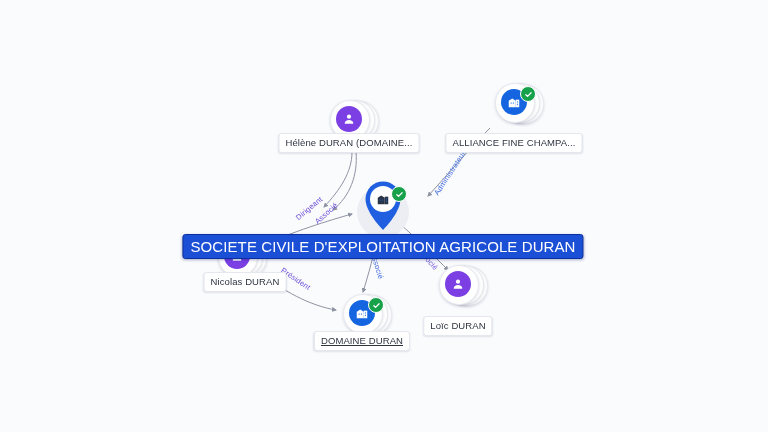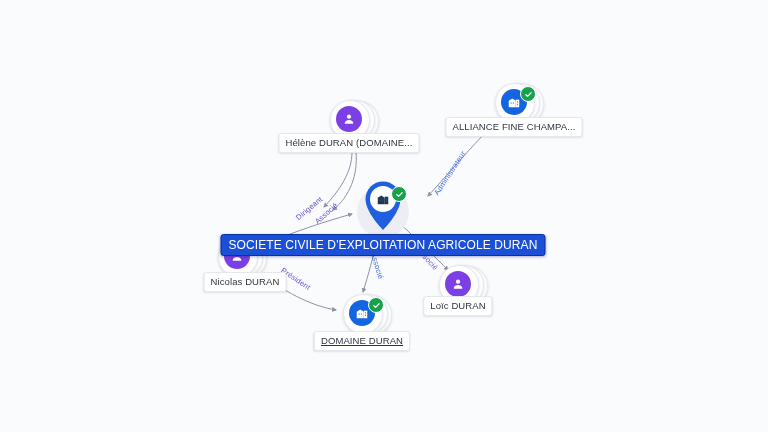--- a/index.html
+++ b/index.html
@@ -116,21 +116,21 @@
     font-size: 9.5px;
     line-height: 1;
     padding: 4px 6px;
     white-space: nowrap;
     letter-spacing: 0.1px;
   }
   .node-label.selected {
     background: #1a4fd6;
     border: 1px solid #0b2f9c;
     color: #ffffff;
-    font-size: 12px;
+    font-size: 15px;
     padding: 4px 7px;
     box-shadow: 0 1px 3px rgba(10,30,100,0.35);
     z-index: 40;
   }
 
   
   .edge-label {
     position: absolute;
     font-size: 7.5px;
     letter-spacing: 0.2px;
@@ -274,19 +274,19 @@
             <circle cx="12" cy="8" r="3.6" fill="#ffffff"></circle>
             <path d="M4.6 20c0-4 3.3-6.2 7.4-6.2S19.4 16 19.4 20z" fill="#ffffff"></path>
           </svg>
         </div>
       </div>
     </div>
 
   <div id="node-labels">
       <div class="node-label selected" style="left: 383px; top: 234px;">SOCIETE CIVILE D'EXPLOITATION AGRICOLE DURAN</div>
       <div class="node-label" style="left: 349px; top: 133px;">Hélène DURAN (DOMAINE...</div>
-      <div class="node-label" style="left: 514px; top: 117px;">ALLIANCE FINE CHAMPA...</div>
+      <div class="node-label" style="left: 514px; top: 133px;">ALLIANCE FINE CHAMPA...</div>
       <div class="node-label" style="left: 237px; top: 272px; margin-left: 8px;">Nicolas DURAN</div>
       <div class="node-label" style="left: 362px; top: 331px; text-decoration: underline;">DOMAINE DURAN</div>
-      <div class="node-label" style="left: 458px; top: 296px;">Loïc DURAN</div>
+      <div class="node-label" style="left: 458px; top: 316px;">Loïc DURAN</div>
     </div>
 
 </div>
 
 </body></html>

